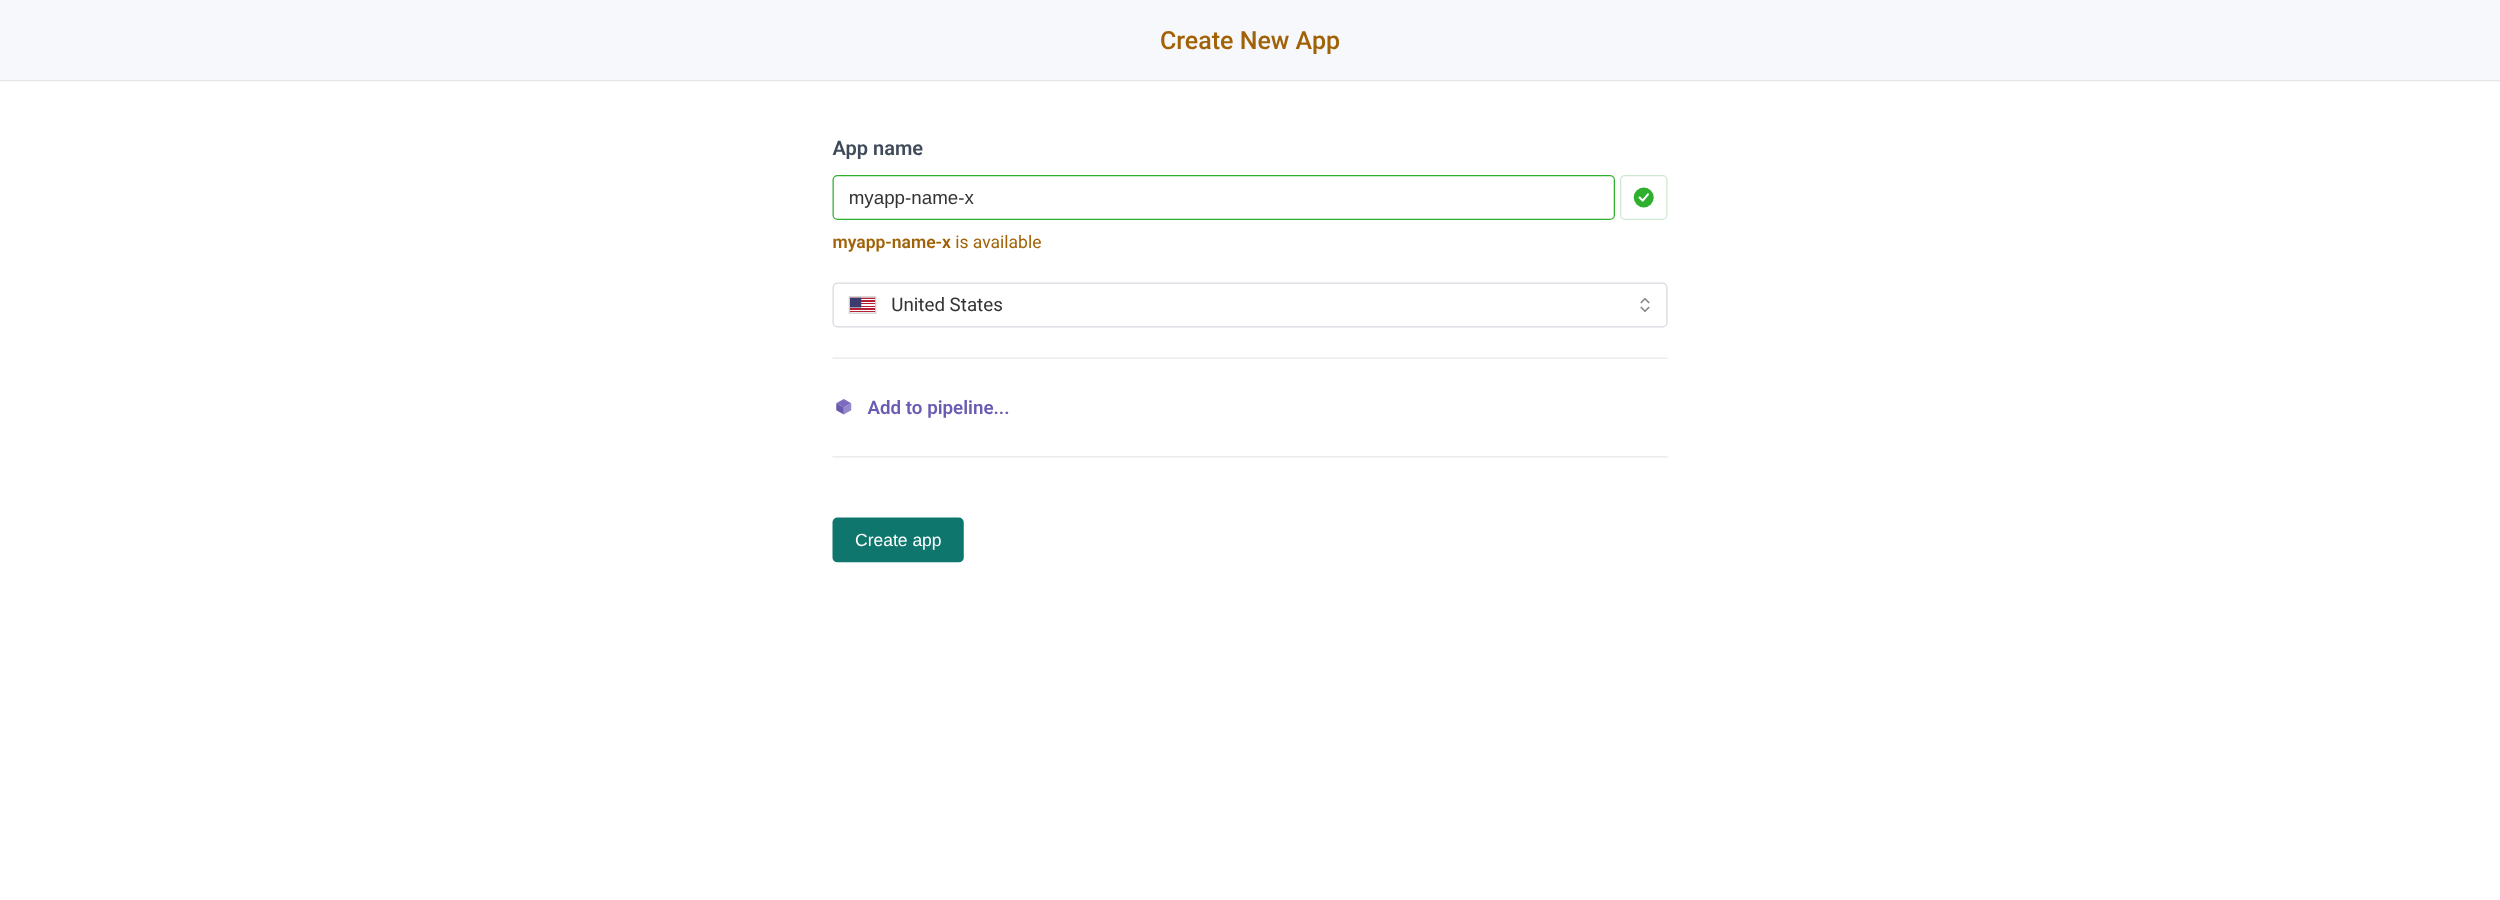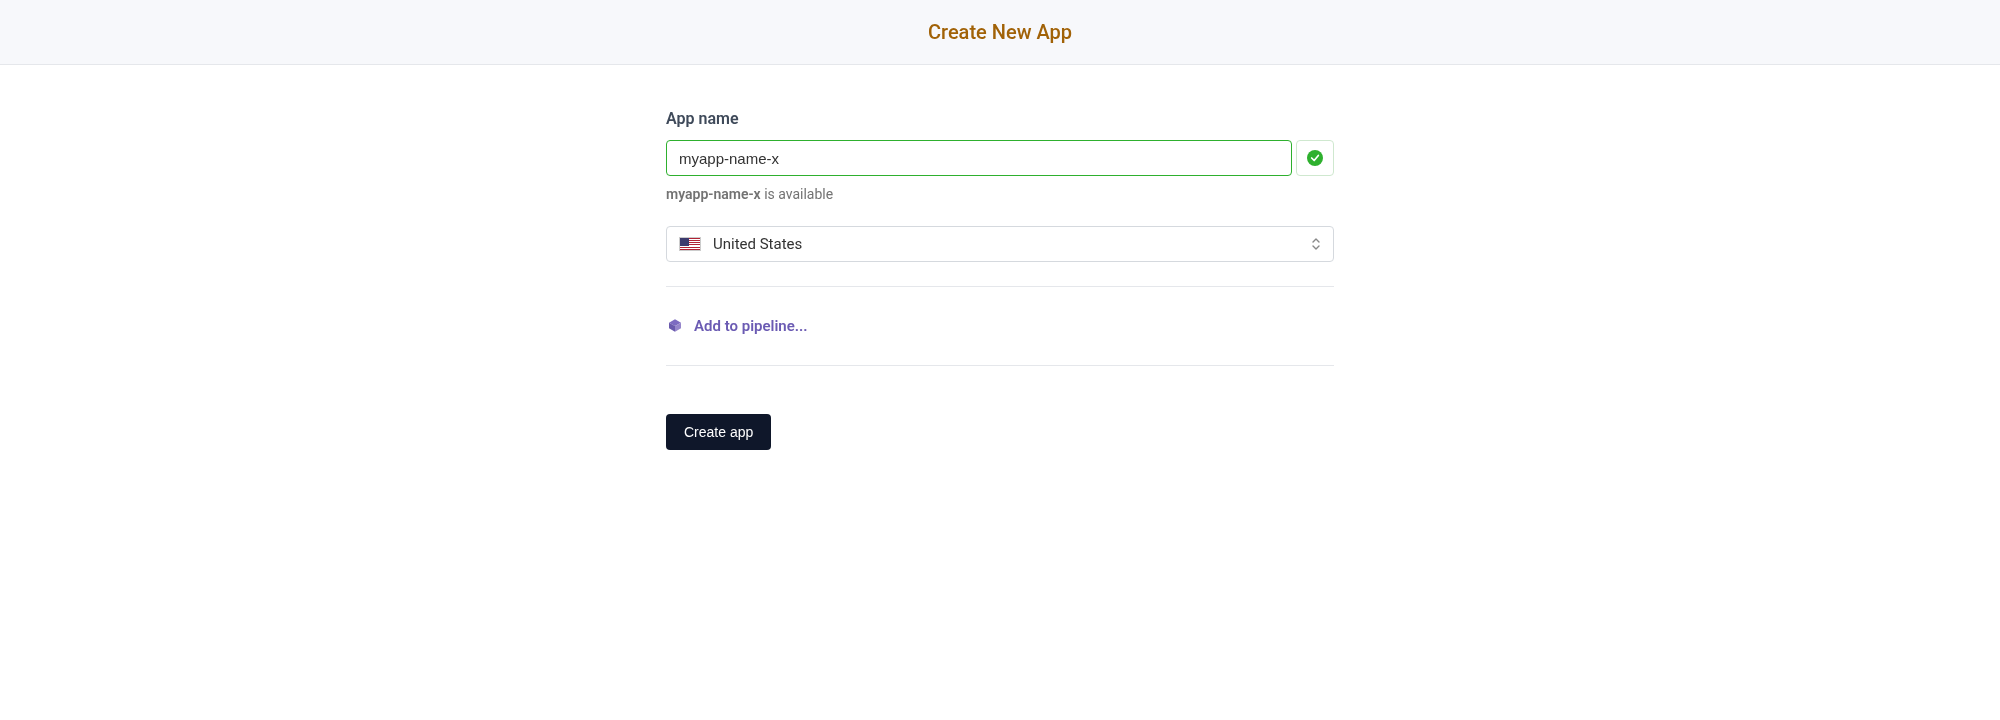--- a/index.html
+++ b/index.html
@@ -68,21 +68,21 @@
   display: flex;
   align-items: center;
   justify-content: center;
 }
 .check-icon svg {
   width: 10px;
   height: 10px;
 }
 .availability {
   font-size: 14px;
-  color: #737373;
+  color: #a16207;
   margin-bottom: 24px;
 }
 .availability strong {
   font-weight: 600;
 }
 .region-select {
   position: relative;
   height: 36px;
   border: 1px solid #d5d9de;
   border-radius: 4px;
@@ -151,21 +151,21 @@
   align-items: center;
   justify-content: center;
 }
 .pipeline-text {
   font-size: 15px;
   font-weight: 600;
   color: #6b5bb3;
 }
 .create-button {
   margin-top: 24px;
-  background: #0f172a;
+  background: #0f766e;
   color: #fff;
   border: none;
   border-radius: 4px;
   padding: 10px 18px;
   font-size: 14px;
   font-weight: 500;
   cursor: pointer;
 }
 </style>
 </head>

